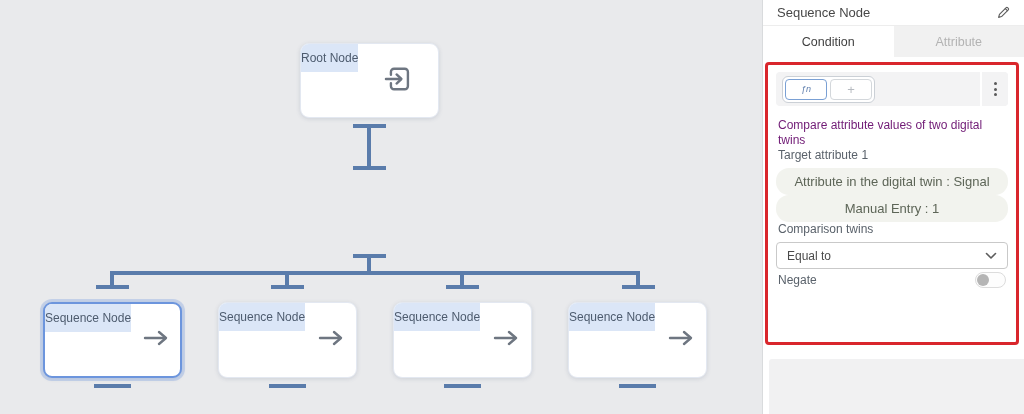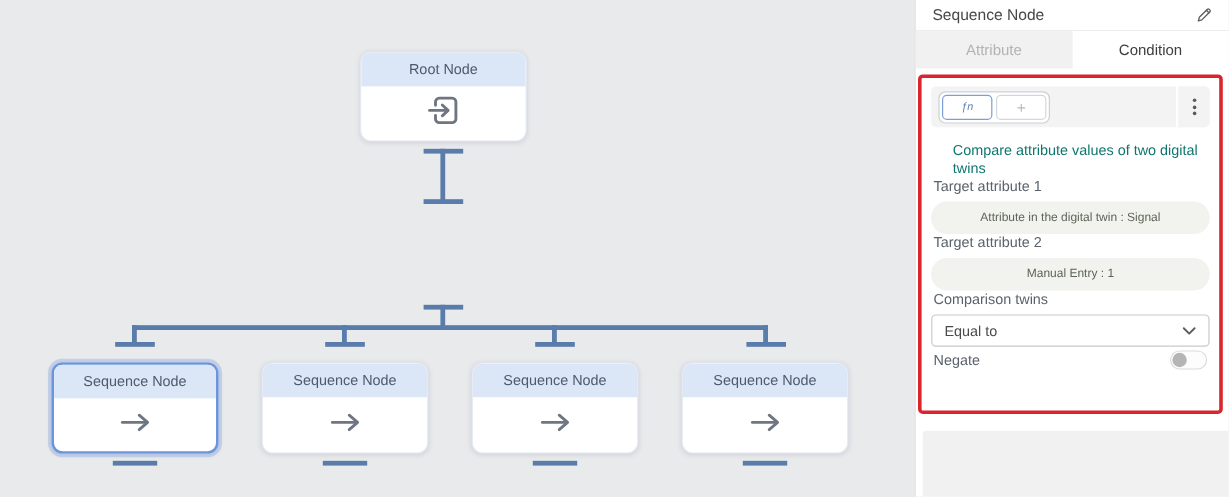--- a/index.html
+++ b/index.html
@@ -18,21 +18,21 @@
     flex: none;
   }
   .bt-node {
     position: absolute;
     width: 139px; height: 76px;
     background: #ffffff;
     border: 1px solid #e3e8f1;
     border-radius: 9px;
     box-shadow: 0 1px 4px rgba(80,95,120,0.18);
     overflow: hidden;
-    display: flex; flex-direction: column;
+    display: flex; flex-direction: row;
     cursor: pointer;
   }
   .bt-node.selected {
     border: 2px solid #6c95dd;
     box-shadow: 0 0 0 3px rgba(128,164,226,0.35), 0 1px 4px rgba(80,95,120,0.18);
   }
   .bt-node .hdr {
     height: 28px; flex: none;
     background: #dbe6f7;
     display: flex; align-items: center; justify-content: center;
@@ -109,28 +109,28 @@
   .chip.add { border: 1px solid #d3d7db; color: #b6bac0; font-size: 13px; }
   .toolbar-spacer { flex: 1; }
   .toolbar-sep { width: 2px; height: 34px; background: #ffffff; }
   .kebab {
     width: 26px; height: 34px;
     display: flex; flex-direction: column; align-items: center; justify-content: center; gap: 2.5px;
     cursor: pointer; background: #f3f3f4; border-radius: 0 4px 4px 0;
   }
   .kebab i { width: 3px; height: 3px; background: #5a5a5a; border-radius: 50%; }
 
-  .desc { font-size: 12px; color: #0f766e; margin: 12px 2px 0 18px; line-height: 1.25; }
+  .desc { font-size: 12px; color: #701a75; margin: 12px 2px 0 2px; line-height: 1.25; }
   .field-label { font-size: 12px; color: #5a626b; margin: 0 2px 6px 2px; }
   .value-box {
     height: 27px;
     background: #f2f3ee;
     border-radius: 13px;
     display: flex; align-items: center; justify-content: center;
-    font-size: 10px; color: #5d6557;
+    font-size: 13px; color: #5d6557;
     cursor: pointer;
   }
   .select-box {
     height: 27px;
     background: #fff;
     border: 1px solid #c9c9c9;
     border-radius: 4px;
     display: flex; align-items: center; justify-content: space-between;
     padding: 0 10px;
     font-size: 12px; color: #4a4a4a;
@@ -256,22 +256,22 @@
     <span class="panel-title">Sequence Node</span>
     <span class="edit-btn">
       <svg width="15" height="15" viewBox="0 0 20 20" fill="none" stroke="#5c5c5c" stroke-width="1.5" stroke-linecap="round" stroke-linejoin="round">
         <path d="M3.5 16.5 L4.6 12.6 L13.6 3.6 A1.3 1.3 0 0 1 15.4 3.6 L16.4 4.6 A1.3 1.3 0 0 1 16.4 6.4 L7.4 15.4 L3.5 16.5 Z"></path>
         <path d="M12.4 4.8 L15.2 7.6"></path>
       </svg>
     </span>
   </div>
 
   <div class="tabs">
+    <div class="tab active">Condition</div>
     <div class="tab inactive">Attribute</div>
-    <div class="tab active">Condition</div>
   </div>
 
   <div class="highlight-rect"></div>
 
   <div class="cond-body">
 
     <div class="toolbar">
       <div class="chip-group">
         <div class="chip fn">ƒn</div>
         <div class="chip add">+</div>
@@ -283,21 +283,20 @@
           <i></i>
           <i></i>
         </div>
     </div>
 
     <div class="desc">Compare attribute values of two digital twins</div>
 
     <div class="field-label">Target attribute 1</div>
     <div class="value-box">Attribute in the digital twin : Signal</div>
 
-    <div class="field-label">Target attribute 2</div>
     <div class="value-box">Manual Entry : 1</div>
 
     <div class="field-label">Comparison twins</div>
     <div class="select-box">
       <span>Equal to</span>
       <span>
         <svg width="12" height="8" viewBox="0 0 12 8" fill="none" stroke="#5c5c5c" stroke-width="1.6" stroke-linecap="round" stroke-linejoin="round">
           <path d="M1.5 1.5 L6 6 L10.5 1.5"></path>
         </svg>
       </span>

